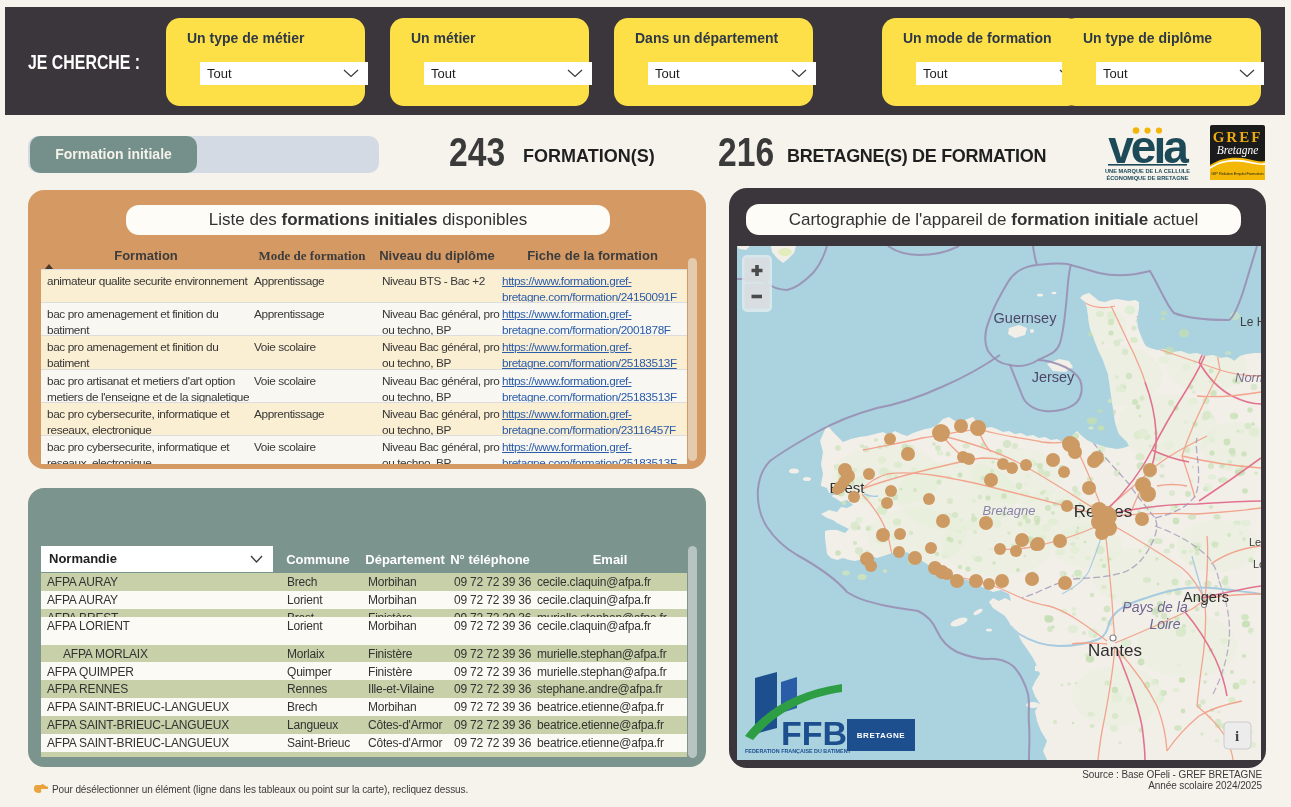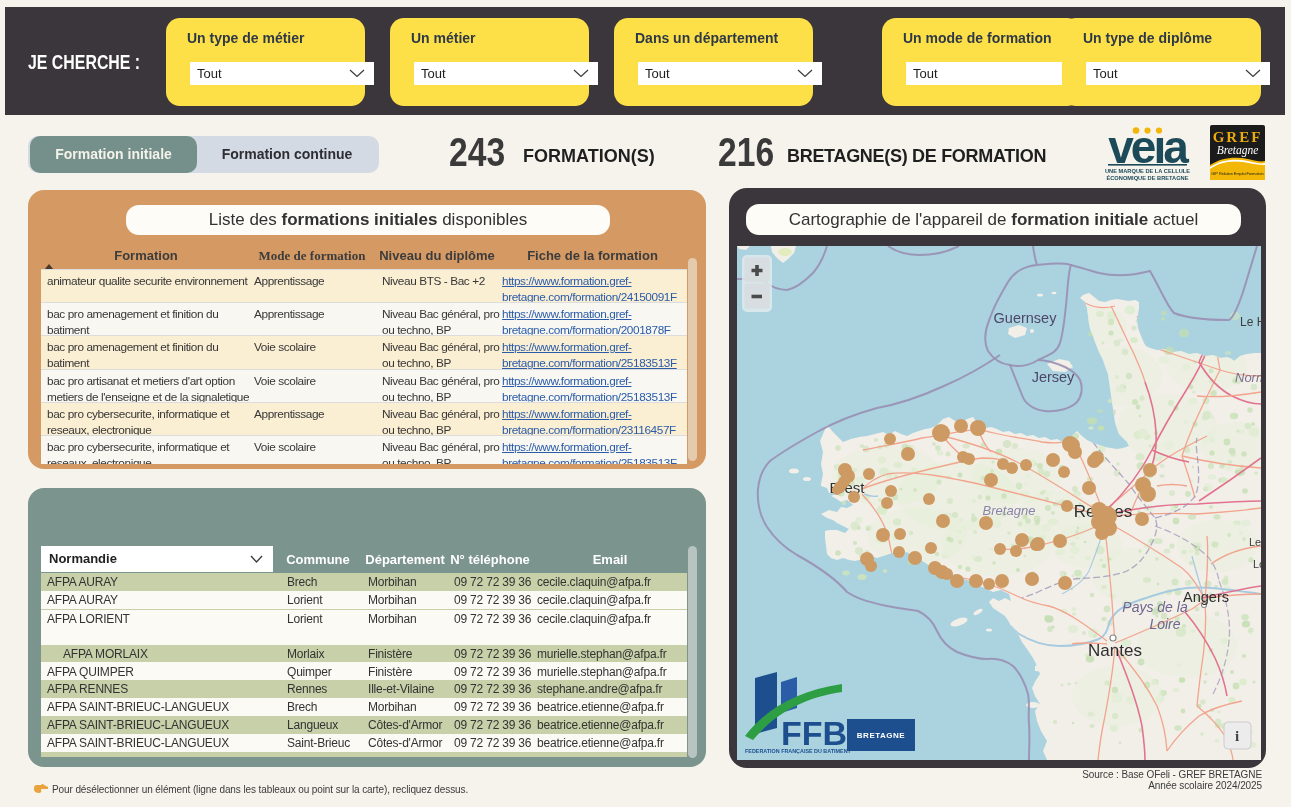--- a/index.html
+++ b/index.html
@@ -3,21 +3,21 @@
 <meta charset="utf-8">
 <style>
 html,body{margin:0;padding:0;}
 body{width:1291px;height:807px;background:#f5f3ec;font-family:"Liberation Sans",sans-serif;position:relative;overflow:hidden;}
 .abs{position:absolute;}
 
 #topbar{left:5px;top:7px;width:1280px;height:108px;background:#3a363c;}
 #jecherche{left:28px;top:53px;color:#fdfdfb;font-size:19.5px;font-weight:bold;line-height:1;transform:scaleX(.815);transform-origin:left;white-space:nowrap;}
 .fcard{top:18px;width:199px;height:88px;background:#fde047;border-radius:14px;}
 .flabel{position:absolute;left:21px;top:12px;font-size:14px;font-weight:bold;color:#2e3846;}
-.fsel{position:absolute;left:24px;top:44px;width:184px;height:23px;background:#fff;}
+.fsel{position:absolute;left:34px;top:44px;width:168px;height:23px;background:#fff;}
 .fsel span{position:absolute;left:7px;top:4px;font-size:13px;color:#1d1d1d;}
 .chev{position:absolute;right:9px;top:7px;width:16px;height:9px;}
 
 #tabwrap{left:28px;top:136px;width:351px;height:37px;background:#d4dae3;border-radius:10px;}
 #tab1{position:absolute;left:2px;top:0px;width:167px;height:37px;background:#75908a;border-radius:10px;color:#f4f2ea;font-size:14px;font-weight:bold;text-align:center;line-height:37px;}
 #tab2{position:absolute;left:169px;top:0;width:180px;height:37px;color:#2d2d33;font-size:14px;font-weight:bold;text-align:center;line-height:37px;}
 .bignum{font-size:41px;font-weight:bold;color:#3a3a3a;line-height:1;transform:scaleX(.82);transform-origin:left;}
 .numlbl{font-size:18px;font-weight:bold;color:#1f1f1f;line-height:1;white-space:nowrap;}
 
 #panel1{left:28px;top:190px;width:678px;height:279px;background:#d59a64;border-radius:16px;}
@@ -90,21 +90,20 @@
     <div class="fsel">
       <span>Tout</span>
       <svg class="chev" viewBox="0 0 16 9">
         <path d="M1 1 L8 7.5 L15 1" fill="none" stroke="#3a3a3a" stroke-width="1.2"></path>
       </svg>
     </div>
   </div>
 
 <div class="abs" id="tabwrap">
     <div id="tab1">Formation initiale</div>
-    <div id="tab2">Formation continue</div>
   </div>
 <div class="abs bignum" style="left:449px;top:132px;">243</div>
 <div class="abs numlbl" style="left:523px;top:147px;">FORMATION(S)</div>
 <div class="abs bignum" style="left:718px;top:132px;">216</div>
 <div class="abs numlbl" style="left:787px;top:147px;letter-spacing:-.3px;">BRETAGNE(S) DE FORMATION</div>
 
 <svg class="abs" style="left:1100px;top:122px;" width="95" height="60" viewBox="0 0 95 60">
 <circle cx="36" cy="8.5" r="3.3" fill="#f4b50b"></circle>
     <circle cx="47.5" cy="8.5" r="3.1" fill="#f4b50b"></circle>
     <circle cx="59" cy="8.5" r="3.1" fill="#f4b50b"></circle>
@@ -197,21 +196,21 @@
         <div class="ocell" style="left:413px;">09 72 72 39 36</div>
         <div class="ocell" style="left:496px;">cecile.claquin@afpa.fr</div>
       </div>
       <div class="orow ogreen" style="top:35.8px;">
         <div class="ocell" style="left:6px;">AFPA BREST</div>
         <div class="ocell" style="left:246px;">Brest</div>
         <div class="ocell" style="left:327px;">Finistère</div>
         <div class="ocell" style="left:413px;">09 72 72 39 36</div>
         <div class="ocell" style="left:496px;">murielle.stephan@afpa.fr</div>
       </div>
-      <div class="orow owhite" style="top:37px;">
+      <div class="orow owhite" style="top:44px;">
         <div class="ocell" style="left:6px;">AFPA LORIENT</div>
         <div class="ocell" style="left:246px;">Lorient</div>
         <div class="ocell" style="left:327px;">Morbihan</div>
         <div class="ocell" style="left:413px;">09 72 72 39 36</div>
         <div class="ocell" style="left:496px;">cecile.claquin@afpa.fr</div>
       </div>
       <div class="orow ogreen" style="top:71.6px;">
         <div class="ocell" style="left:22px;">AFPA MORLAIX</div>
         <div class="ocell" style="left:246px;">Morlaix</div>
         <div class="ocell" style="left:327px;">Finistère</div>

